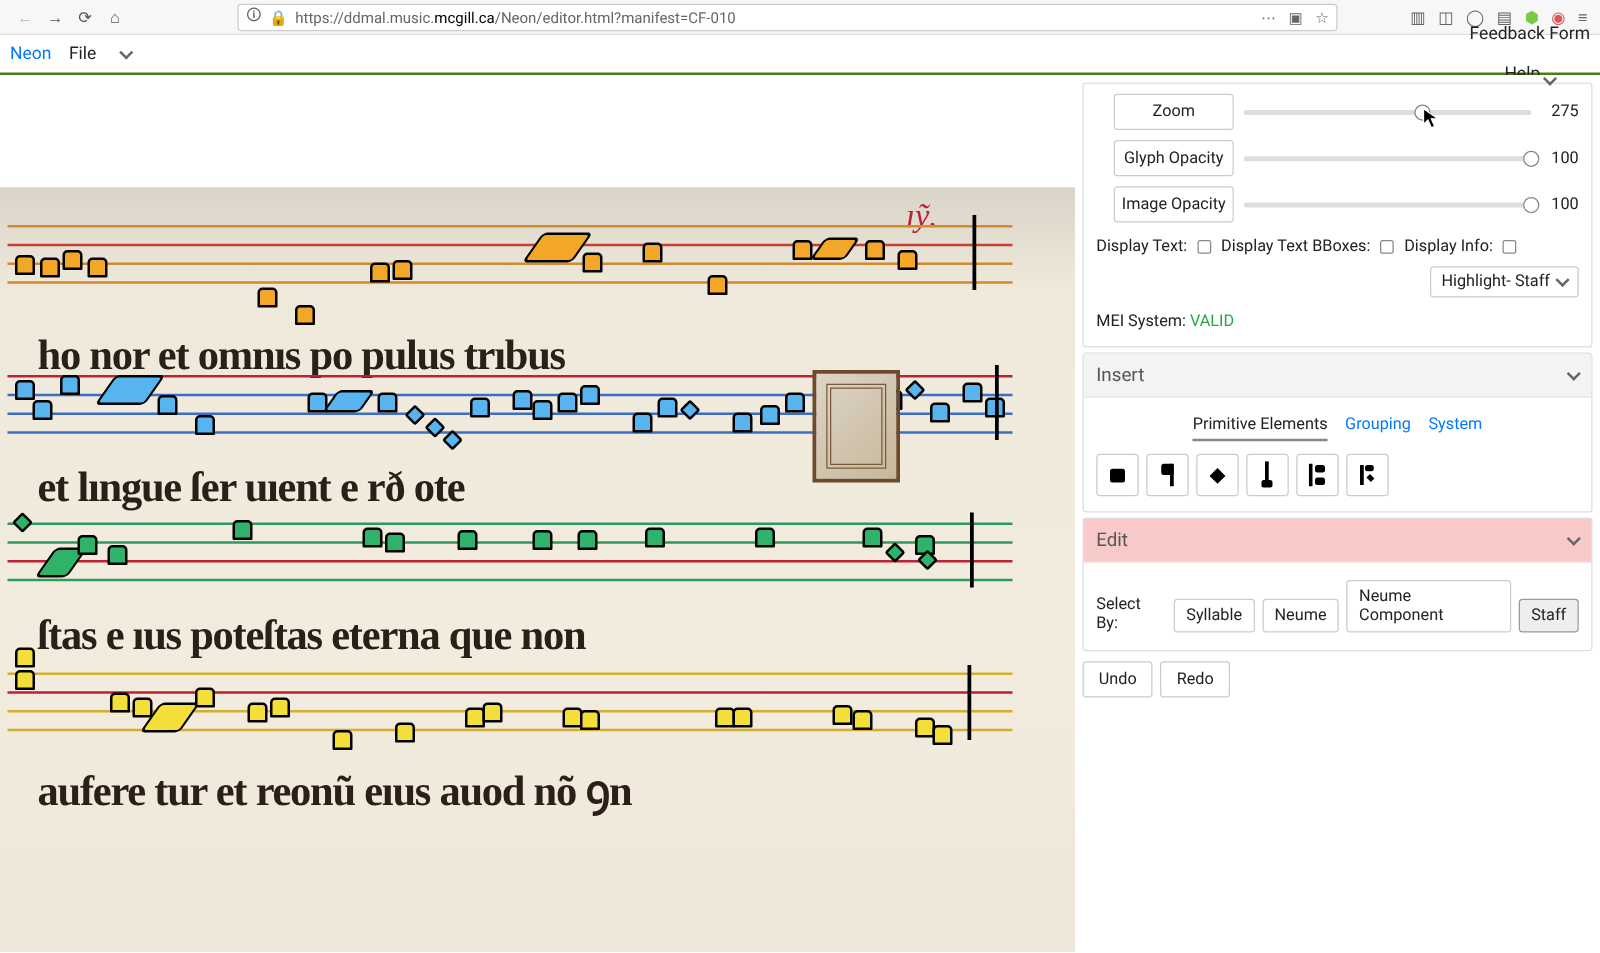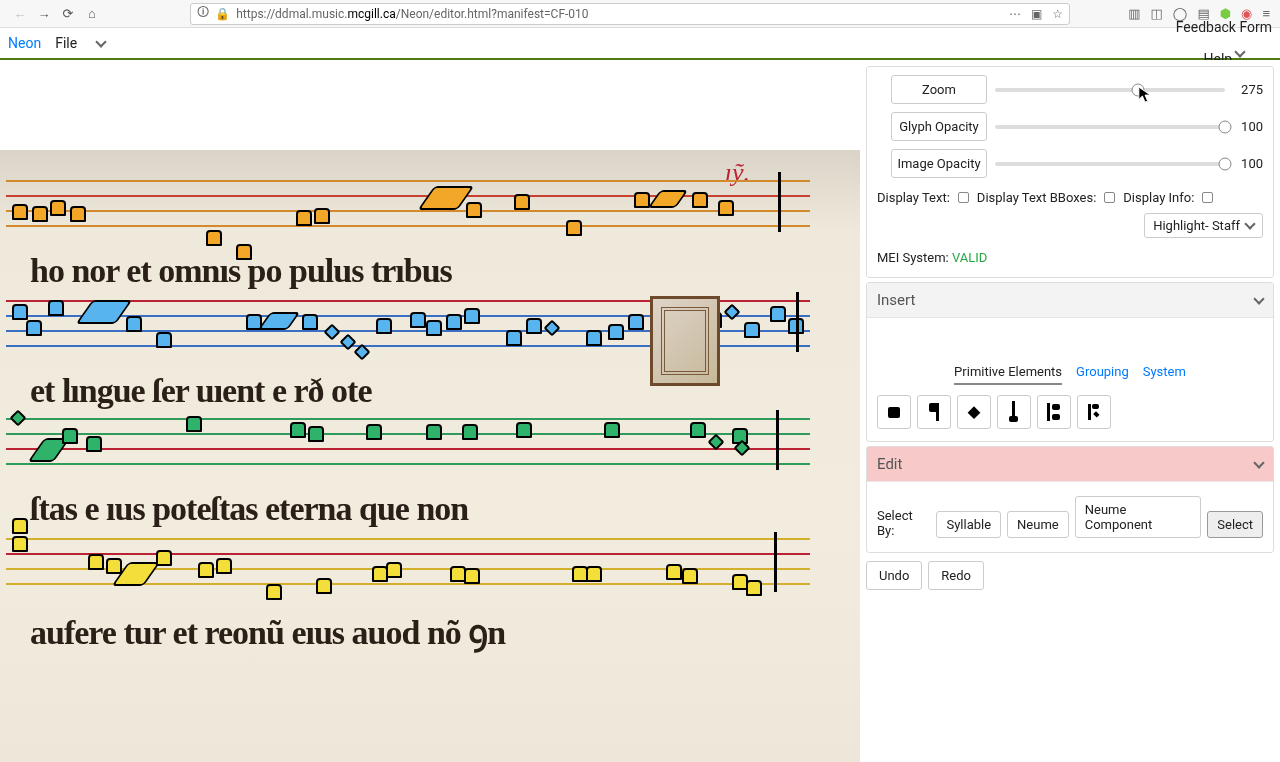--- a/index.html
+++ b/index.html
@@ -14,21 +14,21 @@
   .url-bar .url-text { flex: 1; }
   .url-bar .url-text .host { color: #000; }
   .url-actions { display: flex; gap: 10px; color: #666; }
   .right-icons { margin-left: auto; display: flex; gap: 10px; color: #666; align-items: center; }
 
   
   .app-top { height: 32px; display: flex; align-items: center; padding: 0 8px; border-bottom: 2px solid #4d7c0f; }
   .app-top .brand { color: #007bff; font-size: 14px; margin-right: 14px; }
   .file-menu { display: flex; align-items: center; gap: 20px; font-size: 14px; color: #222; }
   .app-top .right { margin-left: auto; display: flex; align-items: center; gap: 16px; font-size: 14px; flex-direction: column; }
-  .help-menu { display: flex; align-items: flex-start; gap: 4px; }
+  .help-menu { display: flex; align-items: flex-end; gap: 4px; }
 
   .main { display: flex; height: calc(762px - 28px - 32px); }
 
   
   .canvas-area { flex: 1; position: relative; background: #fff; overflow: hidden; }
   .parchment-wrap { position: absolute; top: 90px; left: 0; right: 0; bottom: 0; background: linear-gradient(180deg, #e8e3d6 0%, #efe9dc 12%, #f2ecdf 60%, #eee7d9 100%); }
   .parchment-wrap::before { content:""; position:absolute; top:0; left:0; right:0; height:80px; background: linear-gradient(180deg, #d9d4c7, #efe9dc); }
 
   .staff { position: absolute; left: 6px; right: 50px; height: 60px; }
   .staff .line { position: absolute; left: 0; right: 0; height: 2px; }
@@ -77,21 +77,21 @@
   .slider-val { width: 30px; text-align: right; font-size: 13px; }
 
   .toggle-row { display: flex; align-items: center; gap: 8px; flex-wrap: wrap; font-size: 13px; padding: 4px 0 8px 0; }
   .chk { width: 11px; height: 11px; border: 1px solid #888; border-radius: 2px; background: #fff; display: inline-block; }
   .highlight-dd { border: 1px solid #ccc; border-radius: 3px; padding: 4px 8px; display: flex; align-items: center; gap: 6px; margin-left: auto; }
 
   .mei-row { padding: 4px 0; font-size: 13px; }
   .mei-row .valid { color: #28a745; }
 
   .insert-tabs { display: flex; gap: 14px; justify-content: center; padding: 6px 0 2px 0; font-size: 13px; }
-  .insert-tabs .tab { color: #007bff; cursor: pointer; margin-top: 32px; }
+  .insert-tabs .tab { color: #007bff; cursor: pointer; }
   .insert-tabs .tab.active { color: #222; border-bottom: 2px solid #888; padding-bottom: 4px; }
 
   .glyph-row { display: flex; gap: 6px; padding: 8px 0 4px 0; }
   .glyph-btn { width: 34px; height: 34px; border: 1px solid #ccc; border-radius: 3px; background: #fff; display: flex; align-items: center; justify-content: center; }
 
   .select-row { display: flex; align-items: flex-end; gap: 6px; padding: 6px 0; font-size: 13px; }
   .seg-btn { border: 1px solid #ccc; border-radius: 3px; padding: 5px 9px; background: #fff; }
   .seg-btn.active { background: #eee; border-color: #999; }
 
   .undo-row { display: flex; gap: 6px; margin-top: 8px; }
@@ -172,21 +172,21 @@
           <span class="note" style="left:460px; top:22px;"></span>
           <span class="note" style="left:508px; top:14px;"></span>
           <span class="note" style="left:560px; top:40px;"></span>
           <span class="note" style="left:628px; top:12px;"></span>
           <span class="slash" style="left:648px; top:10px; width:28px; height:18px;"></span>
           <span class="note" style="left:686px; top:12px;"></span>
           <span class="note" style="left:712px; top:20px;"></span>
           <span class="bar" style="left:772px; top:-8px;"></span>
         </div>
       </div>
-      <div class="lyric" style="top:102px; left:30px;">ho    nor et omnıs po  pulus trıbus</div>
+      <div class="lyric" style="top:116px; left:30px;">ho    nor et omnıs po  pulus trıbus</div>
 
       <div class="staff blue" style="top:150px;">
         <div class="line alt" style="top:0;"></div>
           <div class="line" style="top:15px;"></div>
           <div class="line" style="top:30px;"></div>
           <div class="line" style="top:45px;"></div>
         <div class="notes">
           <span class="note" style="left:6px; top:4px;"></span>
           <span class="note" style="left:20px; top:20px;"></span>
           <span class="note" style="left:42px; top:0px;"></span>
@@ -383,21 +383,21 @@
       <div class="panel-header edit-hdr">
         <span>Edit</span>
         <span class="chev"></span>
       </div>
       <div class="panel-body">
         <div class="select-row">
           <span>Select By:</span>
           <span class="seg-btn">Syllable</span>
           <span class="seg-btn">Neume</span>
           <span class="seg-btn">Neume Component</span>
-          <span class="seg-btn active">Select</span>
+          <span class="seg-btn active">Staff</span>
         </div>
       </div>
     </div>
 
     <div class="undo-row">
       <span class="btn">Undo</span>
       <span class="btn">Redo</span>
     </div>
 
   </div>

